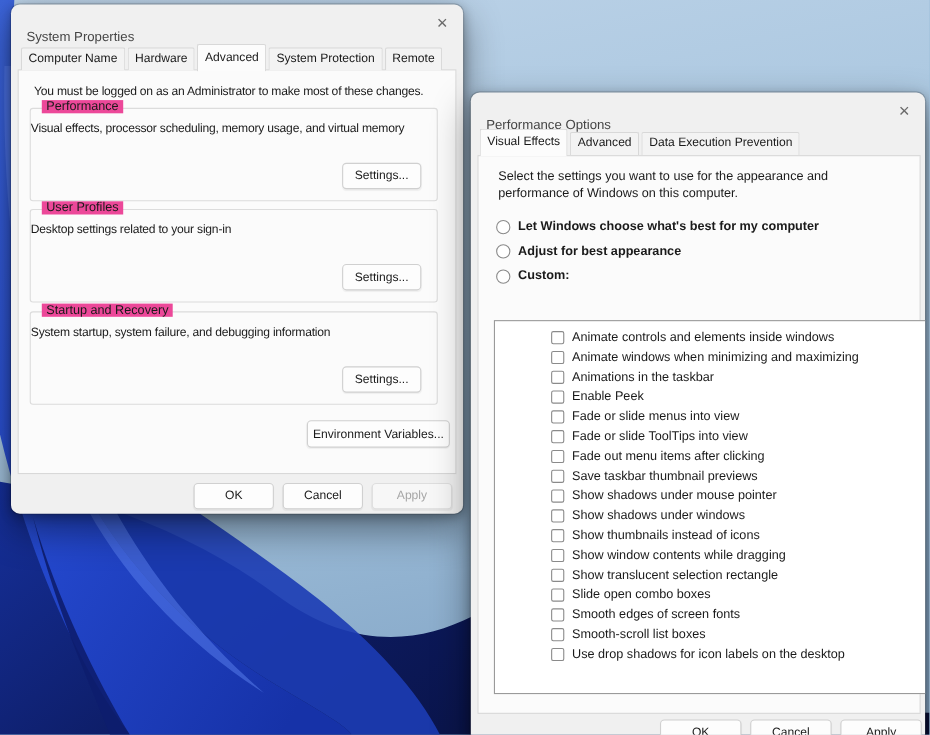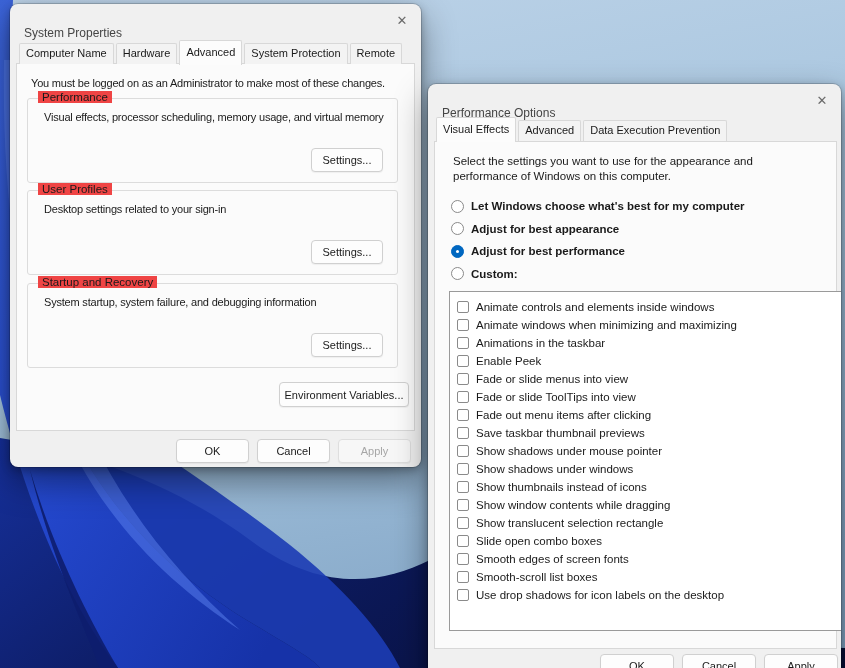--- a/index.html
+++ b/index.html
@@ -34,22 +34,22 @@
   .btn{
     position:absolute;display:flex;align-items:center;justify-content:center;
     background:#fdfdfd;border:1px solid #d0d0d0;border-radius:4px;
     font-size:11px;color:#1a1a1a;box-shadow:0 1px 1px rgba(0,0,0,.05);cursor:pointer;white-space:nowrap;text-align:center;
   }
   .btn.disabled{color:#a6a6a6;background:#f7f7f7;border-color:#dedede;}
   .t11{font-size:11px;letter-spacing:-0.2px;white-space:nowrap;}
 
   
   .group{position:absolute;left:10px;width:369px;height:83px;border:1px solid #dcdcdc;border-radius:3px;}
-  .group-label{position:absolute;top:-8px;left:10px;background:#ef4444;padding:0 4px;font-size:11.5px;white-space:nowrap;}
-  .group-desc{position:absolute;left:16px;top:12px;text-align:right;}
+  .group-label{position:absolute;top:-8px;left:10px;background:#ec4899;padding:0 4px;font-size:11.5px;white-space:nowrap;}
+  .group-desc{position:absolute;left:0;top:12px;text-align:right;}
   .group .btn{right:14px;bottom:10px;width:70px;height:22px;}
 
   
   .radio-row{display:flex;align-items:center;gap:7px;height:22.5px;cursor:pointer;font-weight:bold;}
   .radio{width:13px;height:13px;border-radius:50%;border:1px solid #8a8a8a;background:#fff;flex:0 0 auto;position:relative;box-sizing:border-box;}
   .radio.checked{background:#0067c0;border-color:#0067c0;}
   .radio.checked::after{content:"";position:absolute;left:4px;top:4px;width:3px;height:3px;background:#fff;border-radius:50%;}
   .radio-label{font-size:11.5px;white-space:nowrap;}
 
   .listbox{position:absolute;background:#fff;border:1px solid #9a9a9a;overflow:hidden;}
@@ -69,21 +69,21 @@
   #sp-ok{left:166px;top:435px;width:71px;height:22px;}
   #sp-cancel{left:247px;top:435px;width:71px;height:22px;}
   #sp-apply{left:328px;top:435px;width:71px;height:22px;}
 
   
   #perf-opts{left:428px;top:62px;width:413px;height:597px;margin-top:22px;}
   #perf-opts .page{left:6px;top:57px;width:401px;height:506px;}
   #po-tabs{left:8px;top:35px;height:22px;}
   #po-intro{position:absolute;left:18px;top:12px;width:356px;font-size:11.5px;line-height:15px;}
   #po-radios{position:absolute;left:16px;top:53px;}
-  #po-listbox{left:14px;top:149px;width:397px;height:340px;padding-top:6px;box-sizing:border-box;}
+  #po-listbox{left:14px;top:149px;width:397px;height:340px;padding-top:6px;box-sizing:border-box;padding-left:44px;}
   #po-ok{left:172px;top:570px;width:72px;height:22px;}
   #po-cancel{left:254px;top:570px;width:72px;height:22px;}
   #po-apply{left:336px;top:570px;width:72px;height:22px;}
 </style>
 </head>
 <body>
 
 <div class="desktop">
   <svg viewBox="0 0 845 668" preserveAspectRatio="none">
     <defs>
@@ -170,24 +170,20 @@
     <div id="po-radios">
         <div class="radio-row">
           <span class="radio"></span>
           <span class="radio-label">Let Windows choose what's best for my computer</span>
         </div>
         <div class="radio-row">
           <span class="radio"></span>
           <span class="radio-label">Adjust for best appearance</span>
         </div>
         <div class="radio-row">
-          <span class="radio checked"></span>
-          <span class="radio-label">Adjust for best performance</span>
-        </div>
-        <div class="radio-row">
           <span class="radio"></span>
           <span class="radio-label">Custom:</span>
         </div>
       </div>
     <div class="listbox" id="po-listbox">
         <div class="chk-row">
           <span class="chk"></span>
           <span class="chk-label">Animate controls and elements inside windows</span>
         </div>
         <div class="chk-row">

